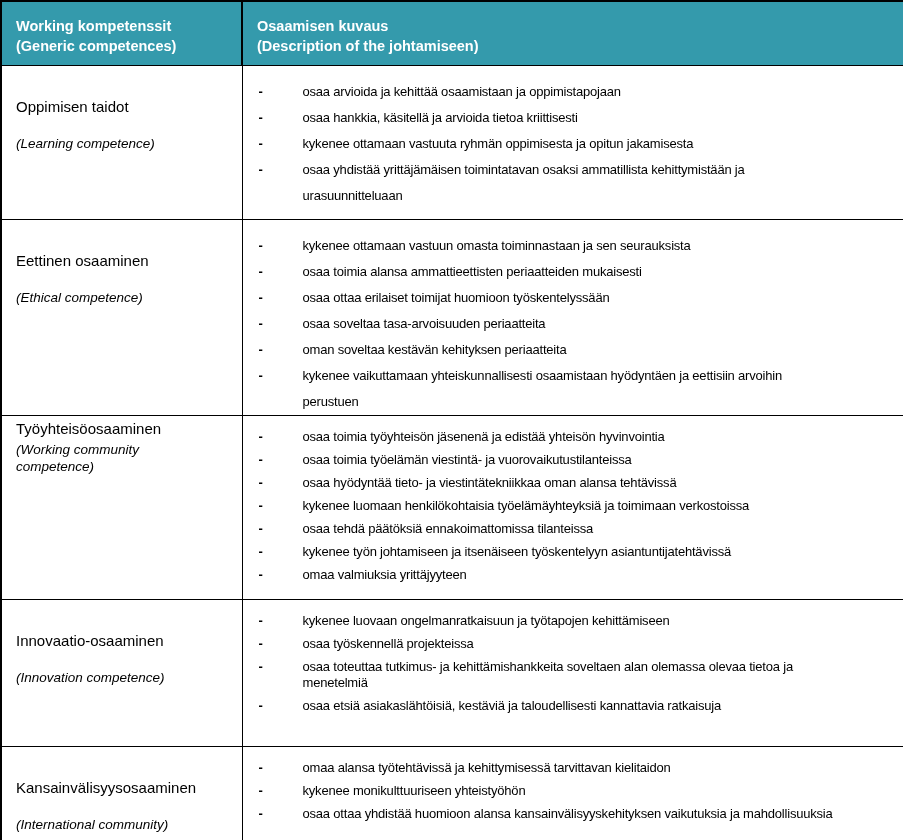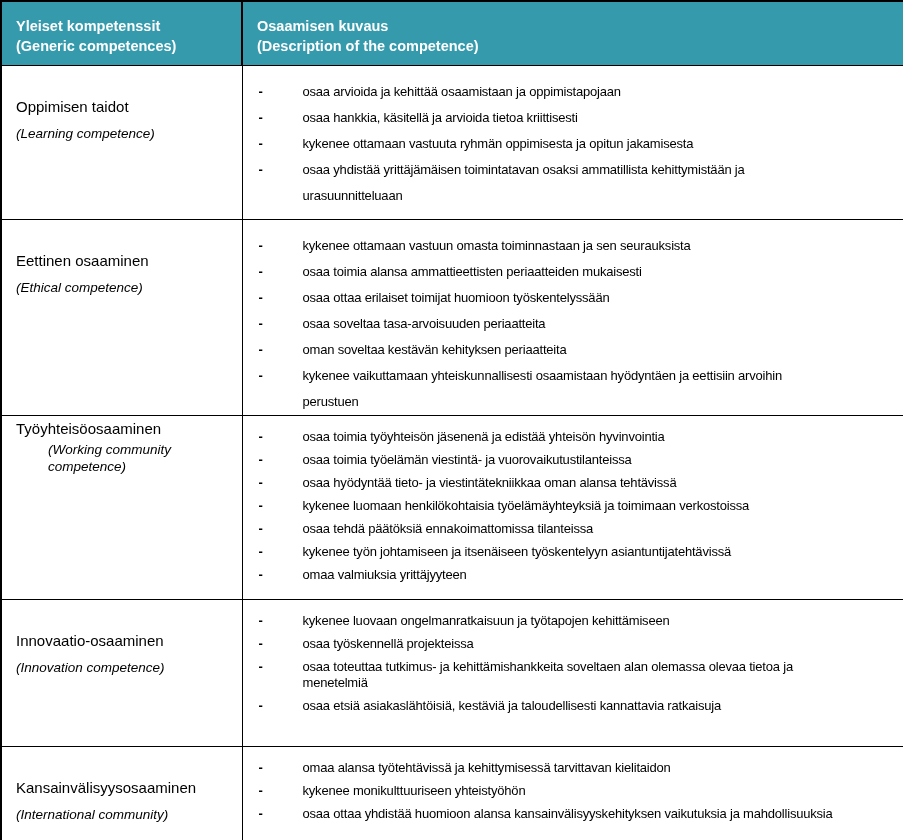--- a/index.html
+++ b/index.html
@@ -51,24 +51,24 @@
   tr.tight td.left { padding-top: 4px; }
   .title {
     font-weight: normal;
     font-size: 15px;
     line-height: 18px;
   }
   .subtitle {
     font-style: italic;
     font-size: 13.5px;
     line-height: 17px;
-    margin-top: 9px;
+    margin-top: 19px;
     white-space: pre-line;
   }
-  tr.tight .subtitle { margin-top: 3px; margin-left: 32px; }
+  tr.tight .subtitle { margin-top: 3px; }
 
   td.right { padding: 13px 4px 0 16px; }
   ul.bullets {
     list-style: none;
     margin: 0;
     padding: 0;
     font-size: 13px;
     letter-spacing: -0.2px;
   }
   ul.bullets li { display: flex; align-items: flex-start; }
@@ -89,26 +89,26 @@
 <body>
 
 <table class="tbl">
   <colgroup>
       <col class="c1">
       <col class="c2">
     </colgroup>
   <thead>
     <tr class="hdr">
       <th>
-        <div>Yleiset kompetenssit</div>
+        <div>Working kompetenssit</div>
         <div>(Generic competences)</div>
       </th>
       <th>
         <div>Osaamisen kuvaus</div>
-        <div>(Description of the competence)</div>
+        <div>(Description of the johtamiseen)</div>
       </th>
     </tr>
   </thead>
   <tbody>
 
     <tr class="r1 lh26">
       <td class="left">
         <div class="title">Oppimisen taidot</div>
         <div class="subtitle">(Learning competence)</div>
       </td>

